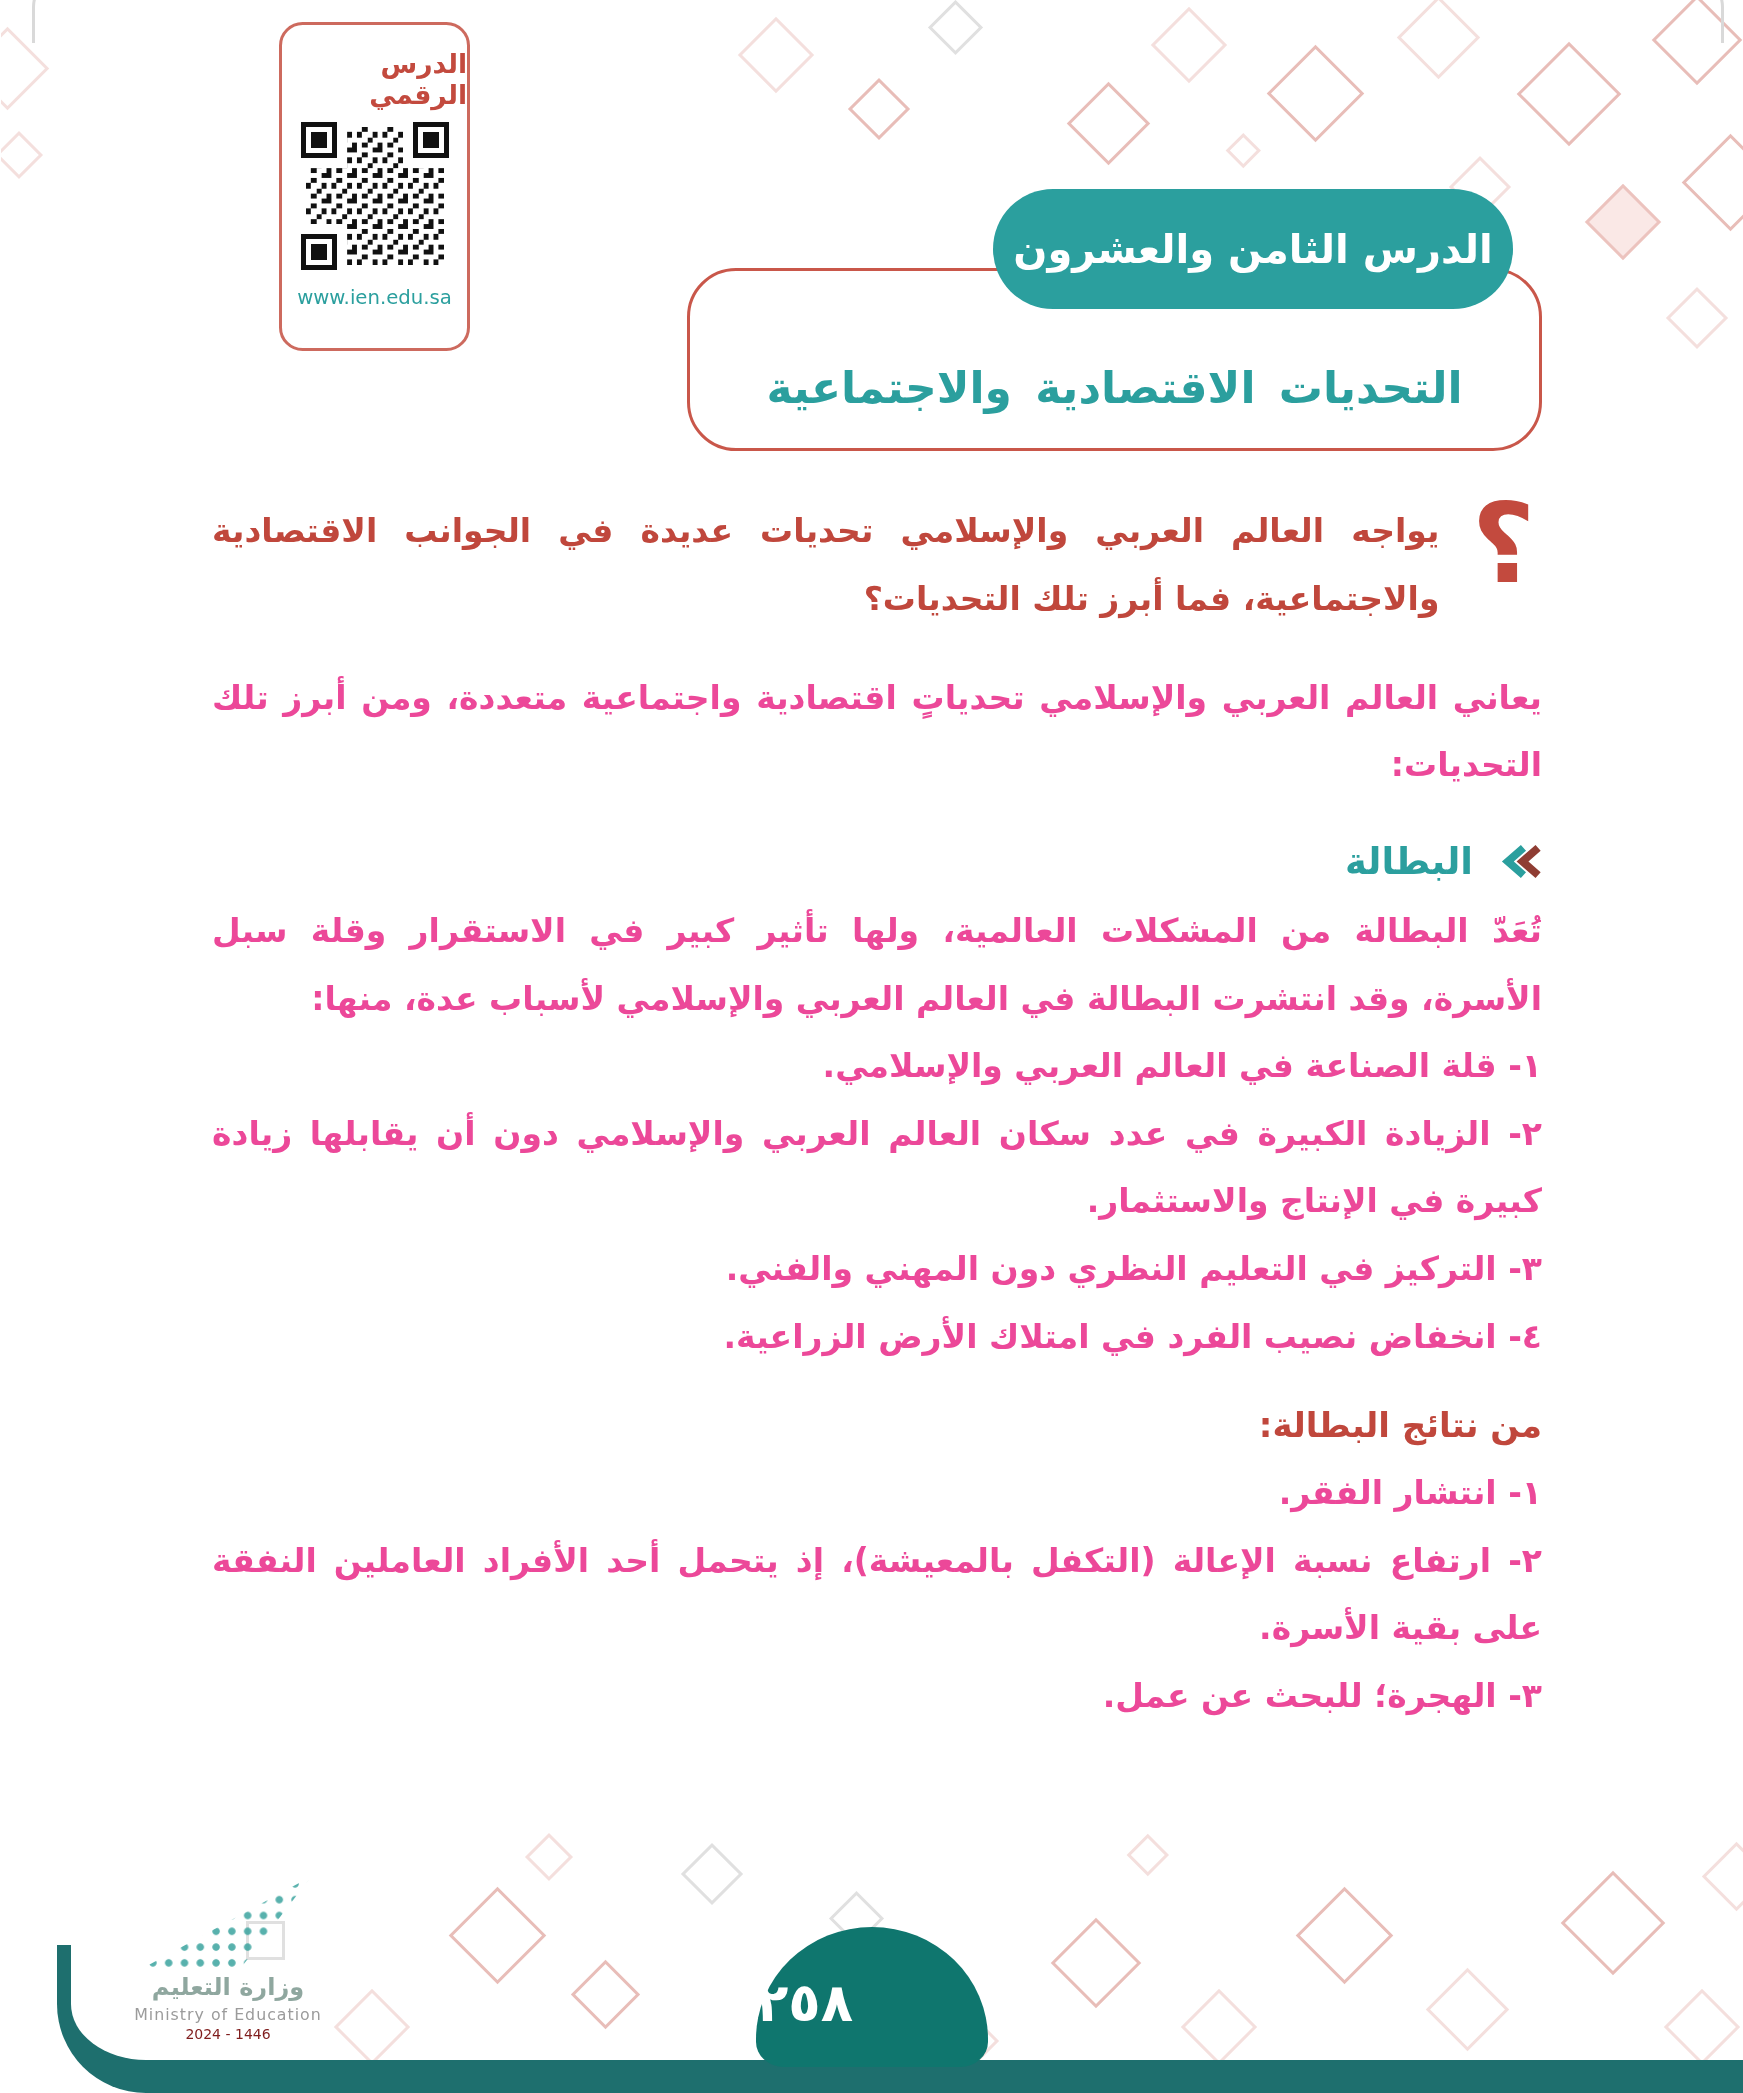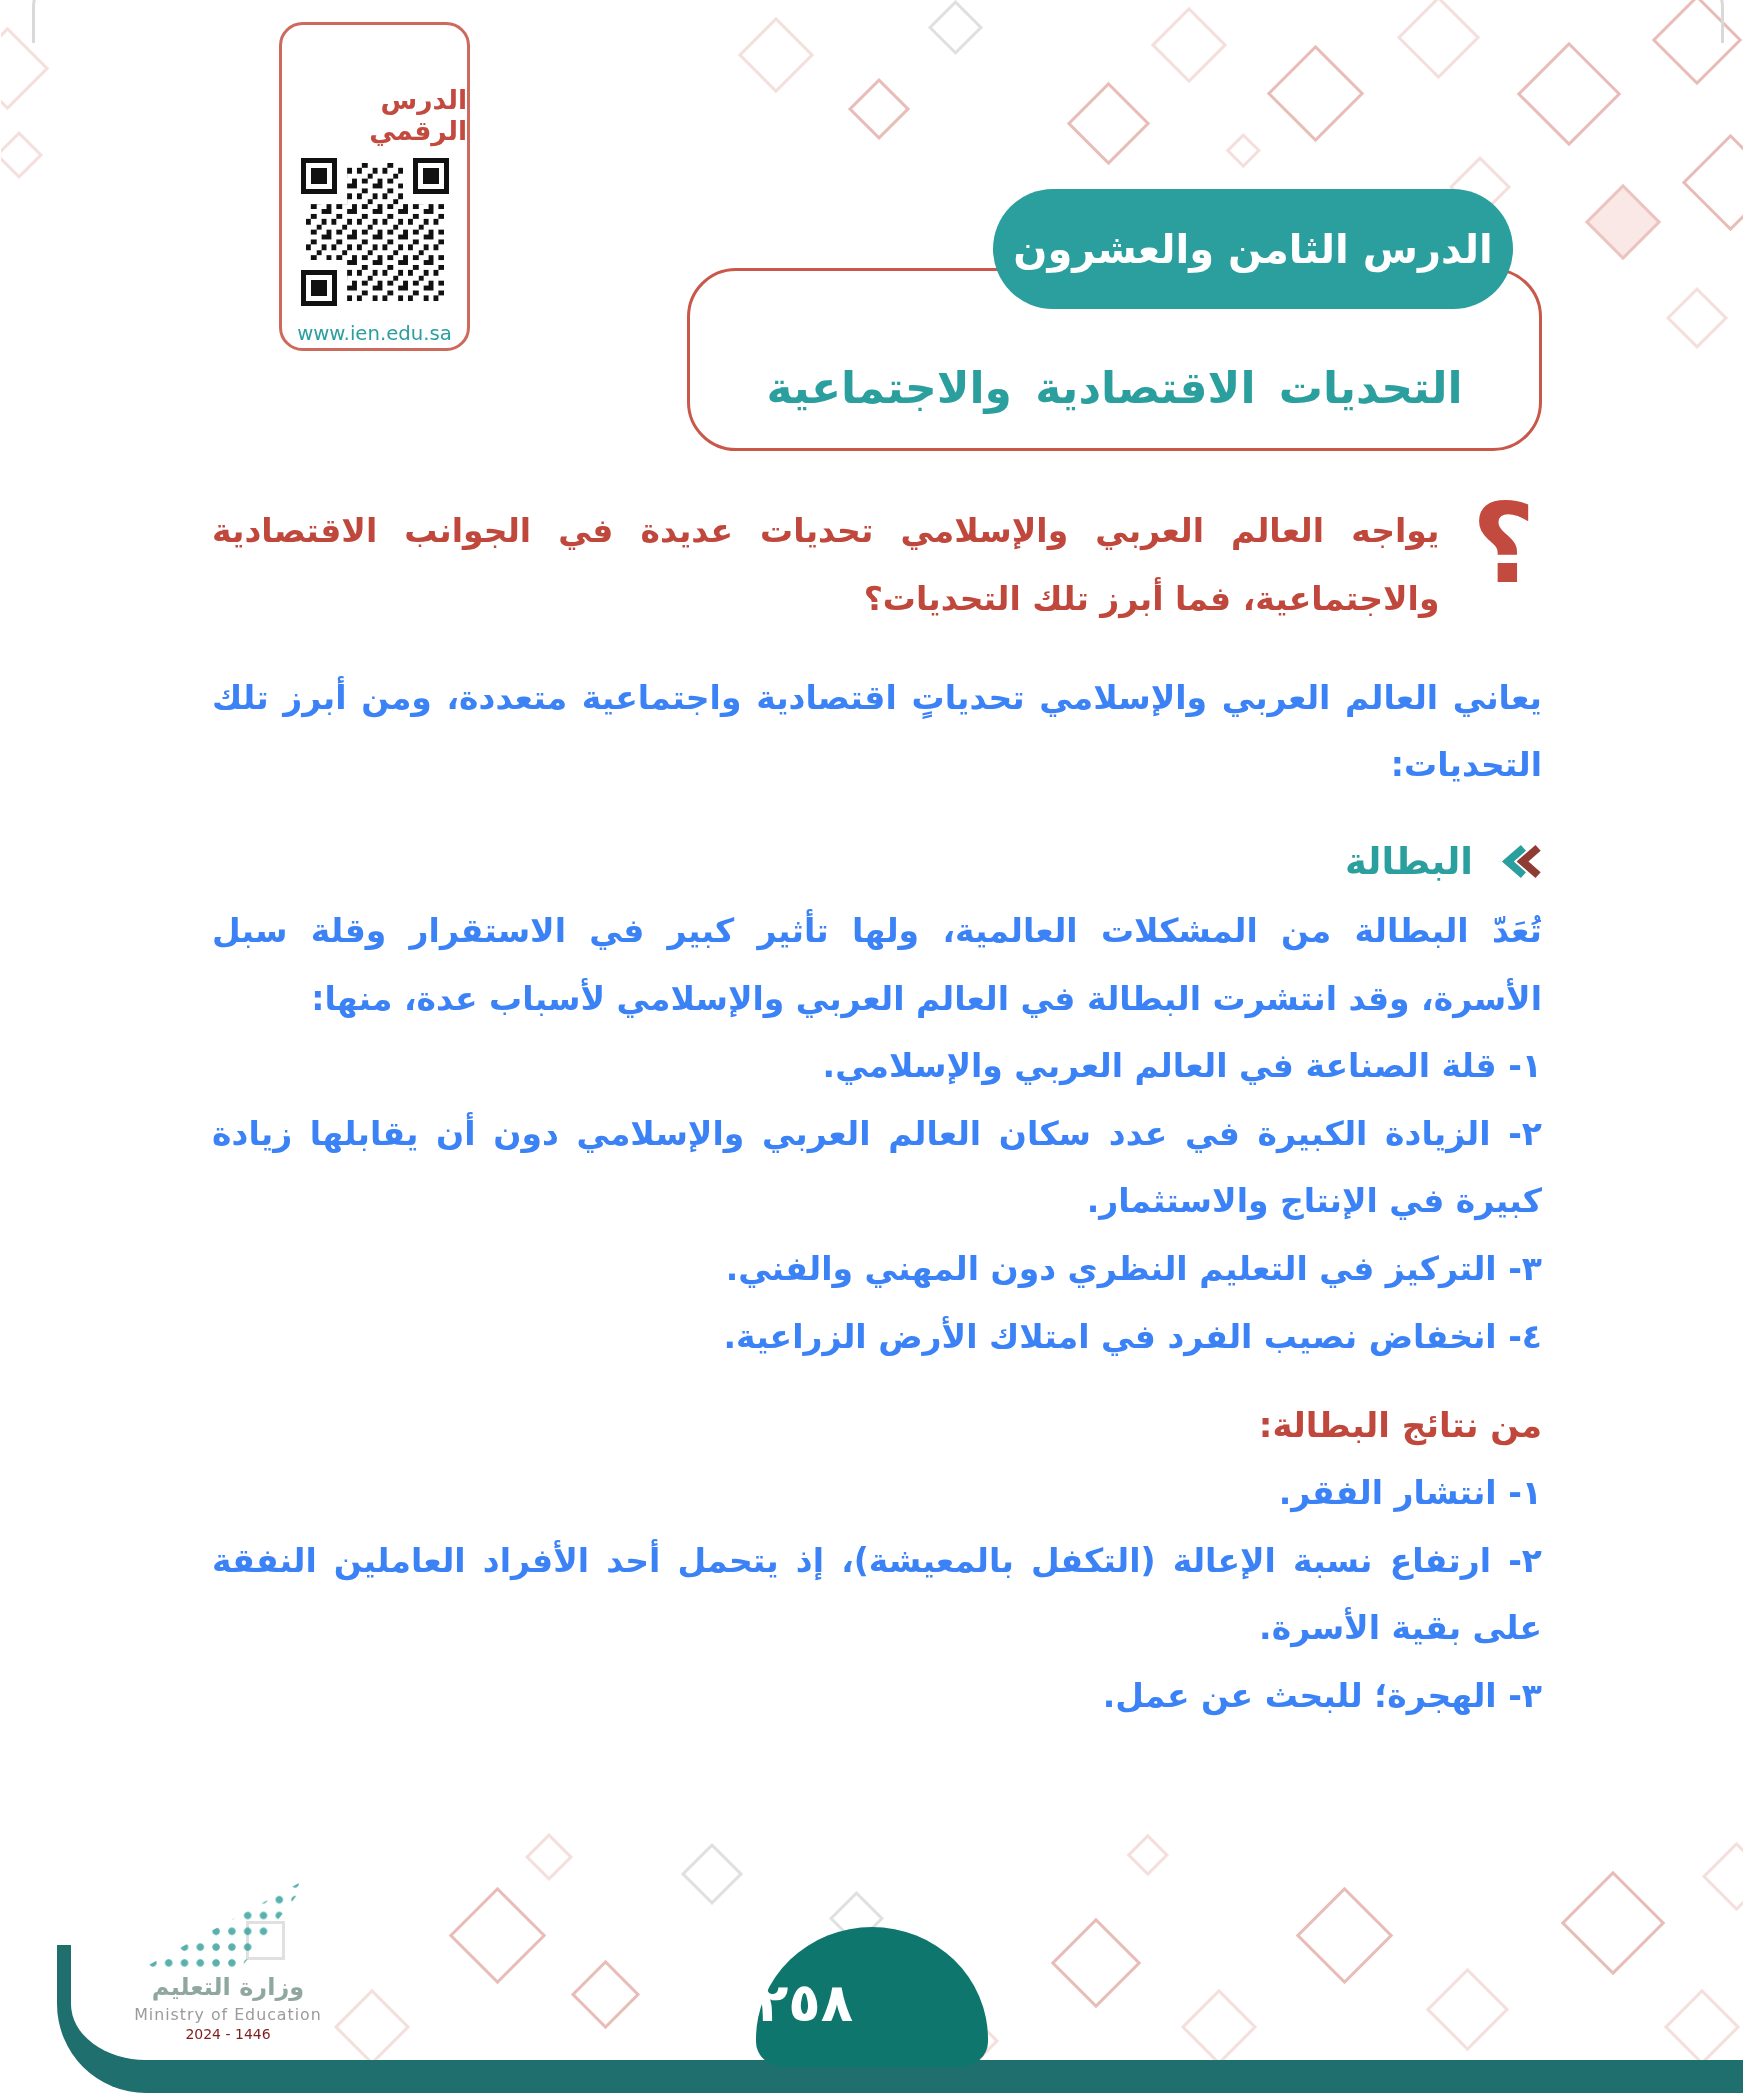--- a/index.html
+++ b/index.html
@@ -29,22 +29,22 @@
     border-left:14.8px solid #1e6f6e;
     border-bottom:33px solid #1e6f6e;
     border-bottom-left-radius:89px;
     z-index:2;
   }
 
   
   .qr-card {
     position:absolute; left:279px; top:21.7px; width:191px; height:329px;
     border:3px solid #cd6a5e; border-radius:23.6px; background:#fff; z-index:4;
-    display:flex; flex-direction:column; align-items:center; justify-content:flex-end;
-    padding-bottom:3px; gap:11.8px;
+    display:flex; flex-direction:column; align-items:center; justify-content:center;
+    padding-bottom:15px; gap:11.8px;
   }
   .qr-label { color:#c34a3e; font-weight:bold; font-size:26.6px; }
   .qr-url   { color:#2b9f9e; font-size:19.7px; direction:ltr; }
 
   .lesson-pill {
     position:absolute; right:231px; top:189px; width:520px; height:120px;
     background:#2b9f9e; border-radius:69px; z-index:5;
     display:flex; align-items:center; justify-content:center;
     color:#ffffff; font-size:40px; font-weight:bold;
   }
@@ -66,21 +66,21 @@
   .q-icon {
     flex:0 0 77px; color:#c34a3e; font-size:110px; font-weight:bold;
     line-height:1.0; text-align:center; transform:translateY(-7.9px);
   }
   .q-text {
     flex:1; color:#c0473c; font-size:33px; font-weight:bold;
     line-height:2.05; text-align:justify;
   }
 
   .body-text {
-    color:#3b82f6; font-size:33px; font-weight:bold;
+    color:#ec4899; font-size:33px; font-weight:bold;
     line-height:2.05; text-align:justify;
   }
   .intro { margin-bottom:41px; }
 
   .section-head { display:flex; align-items:center; gap:28px; margin-bottom:13.8px; }
   .chev-icon { display:inline-flex; width:41px; height:41px; }
   .section-title { color:#2b9f9e; font-size:37px; font-weight:bold; }
 
   .list .item { margin:0; }
 

